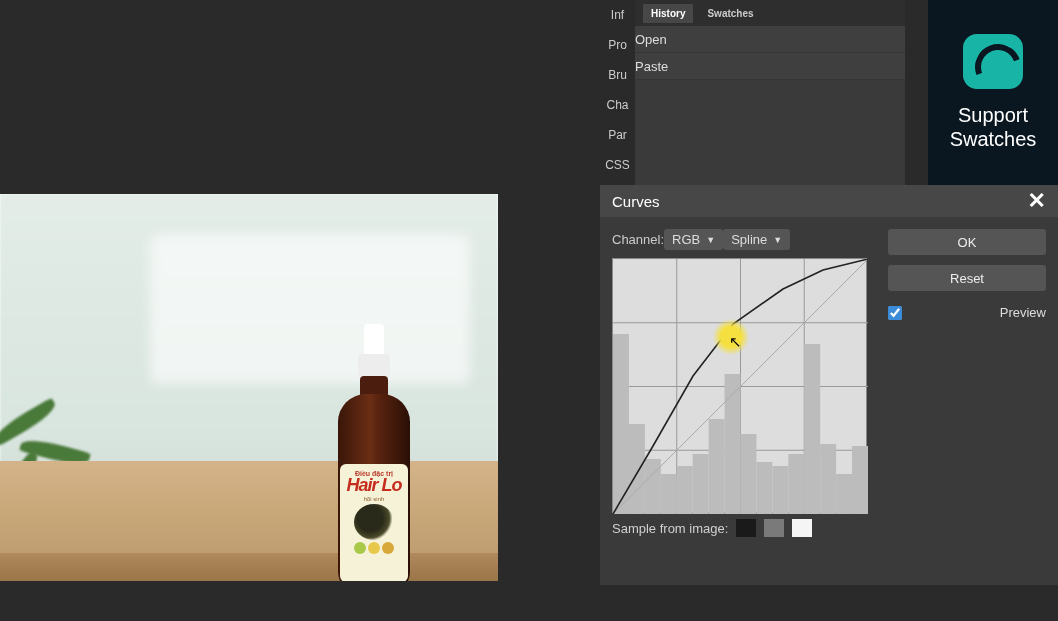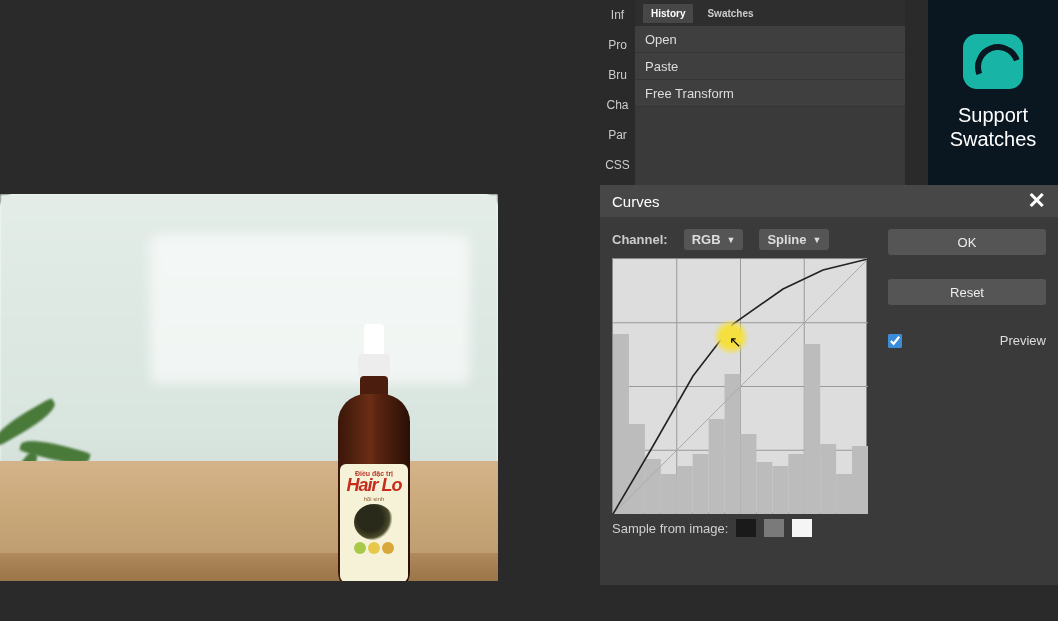--- a/index.html
+++ b/index.html
@@ -1,19 +1,19 @@
 <!DOCTYPE html>
 <html><head>
 <meta charset="utf-8">
 <style>
   * { box-sizing: border-box; margin: 0; padding: 0; font-family: Arial, Helvetica, sans-serif; }
   body { background:#2a2a2a; width:1058px; height:621px; overflow:hidden; color:#d0d0d0; font-size:13px; position:relative; }
 
   .canvas-area { position:absolute; left:0; top:0; width:600px; height:621px; background:#2a2a2a; }
-  .image-frame { position:absolute; left:0; top:194px; width:498px; height:387px; background:#fff;border-radius:13px; }
+  .image-frame { position:absolute; left:0; top:194px; width:498px; height:387px; background:#fff; }
   .scene { width:100%; height:100%; position:relative; overflow:hidden; }
   .bg-blur { position:absolute; inset:0; background:linear-gradient(180deg,#e4ede8 0%, #d9e5df 60%, #c9d7ce 100%); filter:blur(1px); }
   .bg-window { position:absolute; left:150px; top:40px; width:320px; height:150px; background:rgba(255,255,255,0.6); border-radius:8px; filter:blur(6px); }
   .plant { position:absolute; left:-30px; top:210px; width:140px; height:240px; }
   .plant span { position:absolute; display:block; width:70px; height:16px; background:#4a7a3a; border-radius:60% 10% 60% 10%; filter:blur(1px); }
   .plant span:nth-child(1){ top:10px; left:20px; transform:rotate(-30deg); }
   .plant span:nth-child(2){ top:40px; left:50px; transform:rotate(15deg); }
   .plant span:nth-child(3){ top:70px; left:10px; transform:rotate(-50deg); }
   .plant span:nth-child(4){ top:100px; left:55px; transform:rotate(25deg); }
   .plant span:nth-child(5){ top:130px; left:15px; transform:rotate(-10deg); }
@@ -40,46 +40,46 @@
   .right-stack { position:absolute; left:600px; top:0; width:458px; height:621px; }
 
   .vtabs { position:absolute; left:0; top:0; width:35px; display:flex; flex-direction:column; }
   .vtabs div { height:30px; display:flex; align-items:center; justify-content:center; color:#ccc; font-size:12px; user-select:none; }
 
   .history-panel { position:absolute; left:35px; top:0; width:270px; height:185px; background:#3a3a3a; }
   .hp-tabs { display:flex; background:#2e2e2e; height:26px; align-items:center; padding-left:8px; gap:6px; }
   .hp-tabs span { padding:4px 8px; color:#ccc; font-size:10px; font-weight:bold; }
   .hp-tabs span.active { background:#474747; color:#fff; }
   .hp-list { background:#3f3f3f; }
-  .hp-list div { height:27px; padding-left:10px; display:flex; align-items:center; color:#ddd; border-bottom:1px solid #353535; cursor:pointer; }
+  .hp-list div { height:27px; display:flex; align-items:center; color:#ddd; border-bottom:1px solid #353535; cursor:pointer; }
 
   .promo { position:absolute; right:0; top:0; width:130px; height:185px; background:#0a1620; display:flex; flex-direction:column; align-items:center; justify-content:center; color:#fff; }
   .promo .logo { width:60px; height:55px; background:#18b5a7; border-radius:14px; position:relative; margin-bottom:14px; }
   .promo .logo::before { content:""; position:absolute; left:12px; top:10px; width:34px; height:34px; border:6px solid #0a1620; border-radius:50%; border-right-color:transparent; border-bottom-color:transparent; transform:rotate(25deg); }
   .promo .plabel { font-size:20px; color:#fff; text-align:center; line-height:1.2; }
 
   .curves-dialog { position:absolute; left:0; top:185px; width:458px; height:400px; background:#3a3a3a; }
   .cd-header { height:32px; background:#474747; display:flex; align-items:center; justify-content:space-between; padding:0 12px; }
   .cd-header .title { color:#fff; font-weight:normal; font-size:15px; }
   .cd-header .close { color:#fff; font-size:22px; cursor:pointer; font-weight:bold; }
   .cd-body { display:flex; padding:12px 12px 4px 12px; gap:16px; }
   .cd-left { flex:0 0 260px; }
-  .cd-row { display:flex; align-items:center; gap:16px; margin-bottom:8px;font-weight:bold; }
+  .cd-row { display:flex; align-items:center; gap:0; margin-bottom:8px; }
   .cd-row label { color:#ccc; font-size:13px; }
   .dd { background:#555; color:#ddd; padding:3px 8px; border-radius:3px; display:flex; align-items:center; gap:6px; cursor:pointer; font-size:13px; }
   .dd .caret { font-size:9px; }
   .graph { width:255px; height:255px; background:#ddd; position:relative; border:1px solid #888; }
   .graph svg { position:absolute; inset:0; }
   .highlight { position:absolute; width:36px; height:36px; background:radial-gradient(circle,#f5e040 0%,#f5e040 40%,rgba(245,224,64,0) 72%); border-radius:50%; left:100px; top:60px; pointer-events:none; }
   .cursor { position:absolute; left:116px; top:74px; font-size:15px; color:#000; pointer-events:none; }
   .sample-row { display:flex; align-items:center; gap:8px; margin-top:6px; }
   .swatch { width:20px; height:18px; cursor:pointer; }
   .swatch.k{ background:#1a1a1a; } .swatch.g{ background:#7a7a7a; } .swatch.w{ background:#f5f5f5; }
 
-  .cd-right { flex:1; display:flex; flex-direction:column; gap:24px; align-items:stretch; padding-top:0; }
+  .cd-right { flex:1; display:flex; flex-direction:column; gap:10px; align-items:stretch; padding-top:0; }
   .btn { background:#555; color:#eee; height:26px; border:none; border-radius:3px; font-size:13px; cursor:pointer; }
   .chk { display:flex; align-items:center; gap:6px; color:#ddd; font-size:13px; margin-top:4px;justify-content:space-between; }
   .chk input { accent-color:#3a8bd8; width:14px; height:14px; }
 </style>
 </head>
 <body>
 
 <div class="canvas-area">
   <div class="image-frame">
     <div class="scene">
@@ -127,21 +127,20 @@
   </div>
 
   <div class="history-panel">
     <div class="hp-tabs">
       <span class="active">History</span>
       <span>Swatches</span>
     </div>
     <div class="hp-list">
       <div>Open</div>
       <div>Paste</div>
-      <div>Free Transform</div>
     </div>
   </div>
 
   <div class="promo">
     <div class="logo"></div>
     <div class="plabel">
       <span>Support</span><br><span>Swatches</span>
     </div>
   </div>
 

